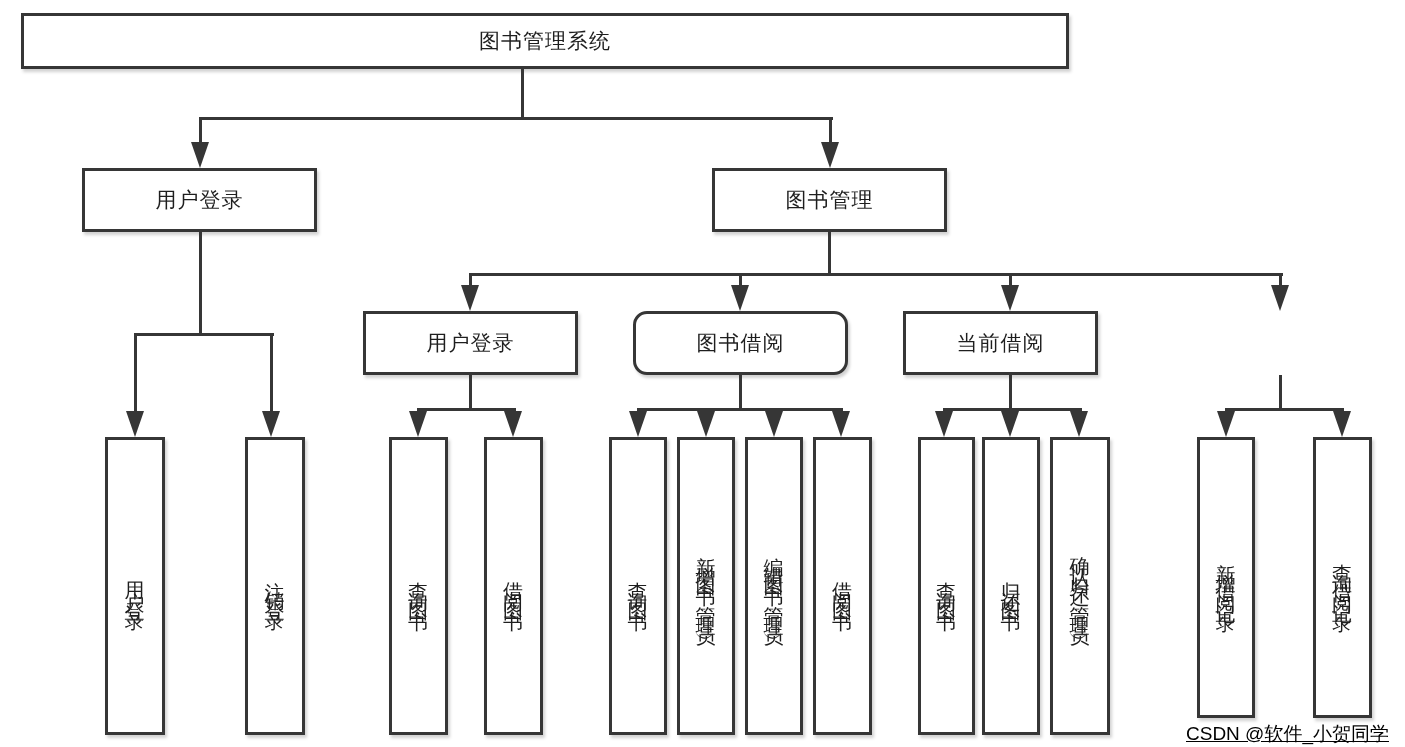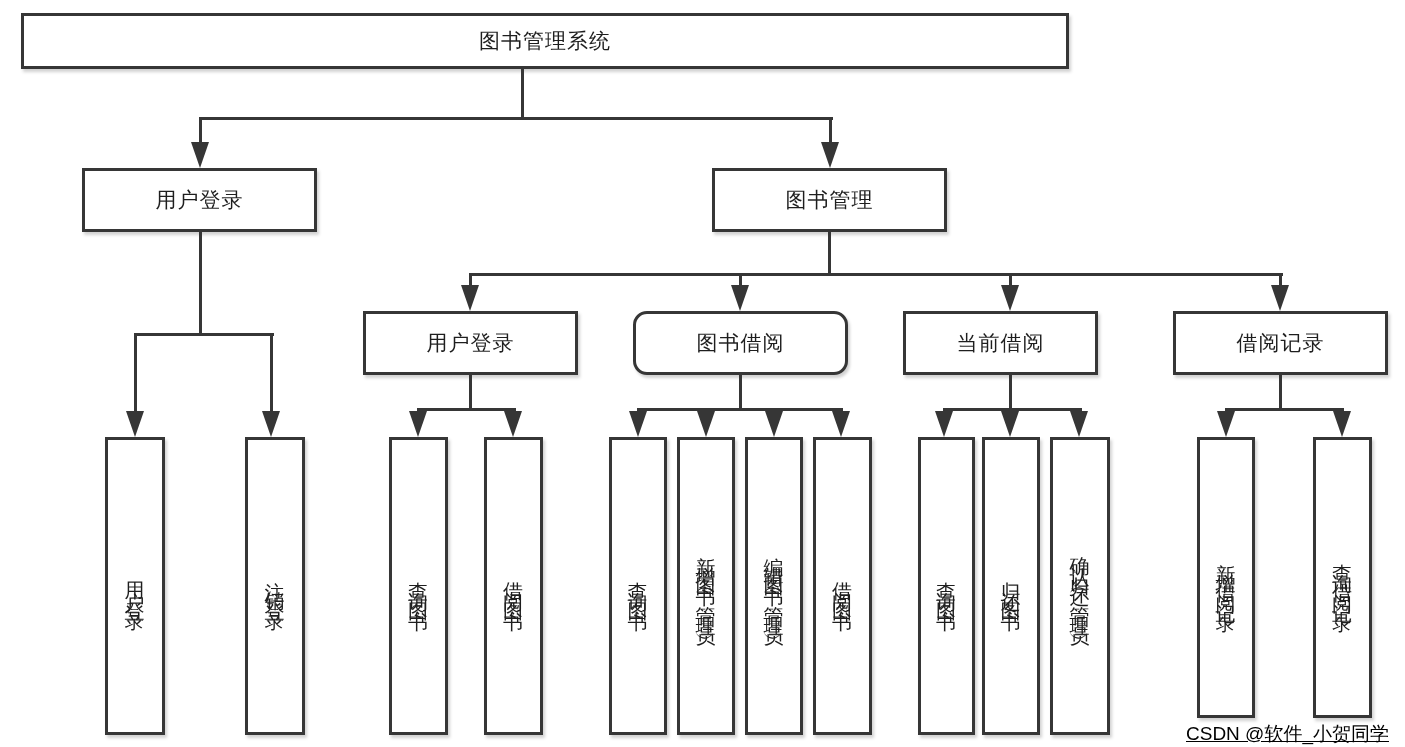--- a/index.html
+++ b/index.html
@@ -89,21 +89,20 @@
   <div class="line" style="left:1009px; top:273px; width:3px; height:14px;"></div>
   <div class="line" style="left:1279px; top:273px; width:3px; height:14px;"></div>
   <div class="arrow" style="left:461px; top:285px;"></div>
   <div class="arrow" style="left:731px; top:285px;"></div>
   <div class="arrow" style="left:1001px; top:285px;"></div>
   <div class="arrow" style="left:1271px; top:285px;"></div>
 
   <div class="box h" style="left:363px; top:311px; width:215px; height:64px;">用户登录</div>
   <div class="box h" style="left:633px; top:311px; width:215px; height:64px;border-radius:14px;">图书借阅</div>
   <div class="box h" style="left:903px; top:311px; width:195px; height:64px;">当前借阅</div>
-  <div class="box h" style="left:1173px; top:311px; width:215px; height:64px;">借阅记录</div>
 
   <div class="line" style="left:469px; top:375px; width:3px; height:36px;"></div>
   <div class="line" style="left:417px; top:408px; width:99px; height:3px;"></div>
   <div class="arrow" style="left:409px; top:411px;"></div>
   <div class="arrow" style="left:504px; top:411px;"></div>
 
   <div class="line" style="left:739px; top:375px; width:3px; height:36px;"></div>
   <div class="line" style="left:637px; top:408px; width:206px; height:3px;"></div>
   <div class="arrow" style="left:629px; top:411px;"></div>
   <div class="arrow" style="left:697px; top:411px;"></div>

